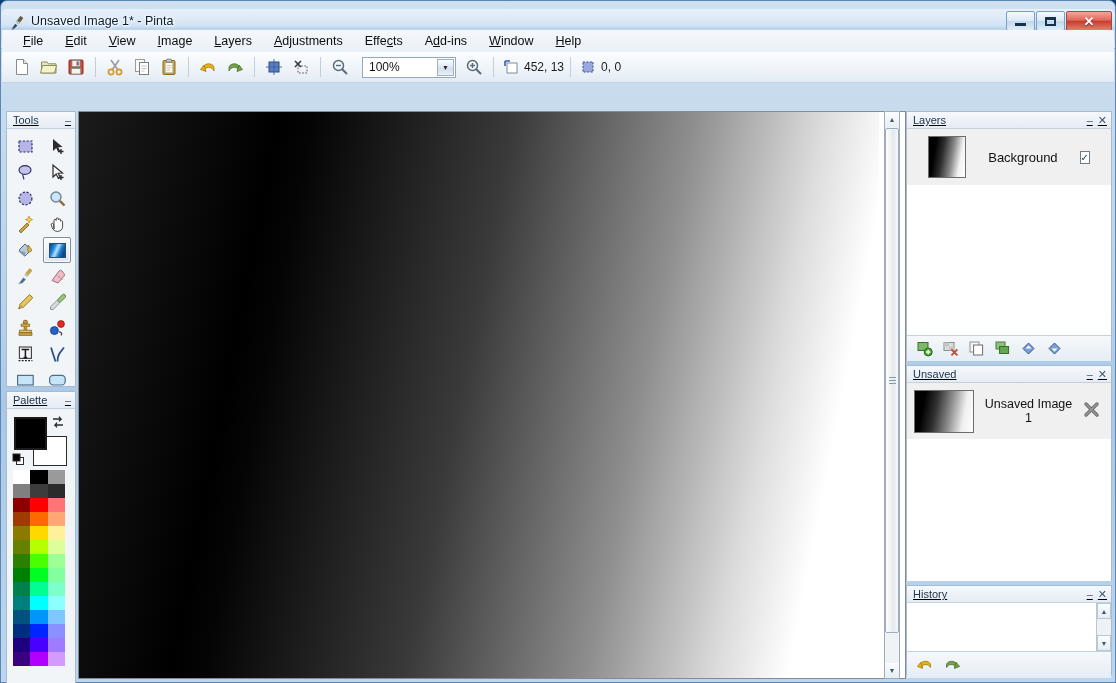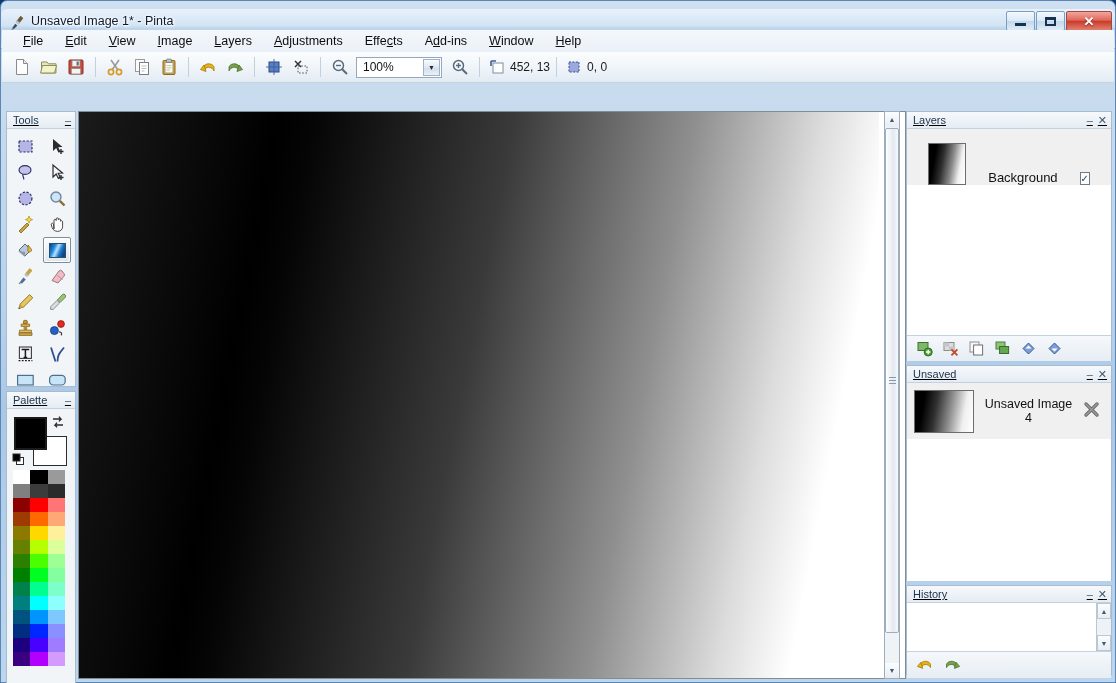--- a/index.html
+++ b/index.html
@@ -76,22 +76,22 @@
     border-bottom: 1px solid #c3d3e2;
     display: flex; align-items: center; padding-left: 7px; gap: 1px;
   }
   .tb-btn {
     width: 26px; height: 25px; display: flex; align-items: center; justify-content: center;
     cursor: default; border: 1px solid transparent; border-radius: 2px;
   }
   .tb-sep { width: 1px; height: 20px; background: #c2cfdc; margin: 0 5px; }
 
   .zoom-combo {
-    width: 86px; height: 21px; background: #fff; border: 1px solid #96a8bb;
-    display: flex; align-items: center; position: relative; margin-left: 2px;
+    width: 94px; height: 21px; background: #fff; border: 1px solid #96a8bb;
+    display: flex; align-items: center; position: relative; margin-left: 8px;
   }
   .zoom-combo .val { padding-left: 6px; font-size: 12px; color: #111; }
   .zoom-combo .arrow {
     position: absolute; right: 1px; top: 1px; width: 17px; height: 17px;
     background: linear-gradient(to bottom, #fafcfe, #dde7f1 50%, #cfdcea 52%, #eaf1f8);
     border: 1px solid #9fb2c5; display: flex; align-items: center; justify-content: center;
     font-size: 7px; color: #2a2a2a;
   }
   .coord-group { display: flex; align-items: center; gap: 5px; margin-left: 3px; }
   .coord-text { font-size: 12px; color: #1a1a1a; white-space: nowrap; }
@@ -190,21 +190,21 @@
     display: flex; align-items: center; justify-content: center;
   }
   .grip { width: 7px; }
   .grip div { height: 1px; background: #8a99a8; margin: 2px 0; }
 
   
   #rightdock { position: absolute; left: 905px; top: 110px; width: 206px; height: 568px; }
   #layerspanel { height: 250px; }
   #layerlist { height: 206px; background: #fff; overflow: hidden; }
   .layer-row {
-    height: 56px; display: flex; align-items: flex-end; padding: 0 21px;
+    height: 56px; display: flex; align-items: center; padding: 0 21px;
     background: #f0f0f0; gap: 22px; cursor: default;
   }
   .layer-thumb {
     width: 52px; height: 42px; border: 1px solid #6d6d6d;
     background: linear-gradient(100deg, #000 0%, #000 18%, #2e2e2e 38%, #8b8b8b 62%, #f2f2f2 82%, #fff 100%);
   }
   .layer-name { flex: 1; font-size: 13px; color: #111; }
   .layer-check {
     width: 13px; height: 13px; border: 1px solid #6f7b87; background: #fdfdfd;
     display: flex; align-items: center; justify-content: center;
@@ -707,21 +707,21 @@
       <div class="panel-head">
         <span class="panel-title">Unsaved</span>
         <span class="panel-btns">
           <span class="pb">‒</span>
           <span class="pb">✕</span>
         </span>
       </div>
       <div id="imagelist">
         <div class="image-row">
           <div class="image-thumb"></div>
-          <div class="image-name">Unsaved Image 4</div>
+          <div class="image-name">Unsaved Image 1</div>
           <span style="margin-right:4px;">
             <svg width="17" height="17" viewBox="0 0 17 17">
               <path d="M3 3 L14 14 M14 3 L3 14" stroke="#6b6b6b" stroke-width="3.4" stroke-linecap="round"></path>
               <path d="M3 3 L14 14 M14 3 L3 14" stroke="#9a9a9a" stroke-width="1.6" stroke-linecap="round"></path>
             </svg>
           </span>
         </div>
       </div>
     </div>
 

